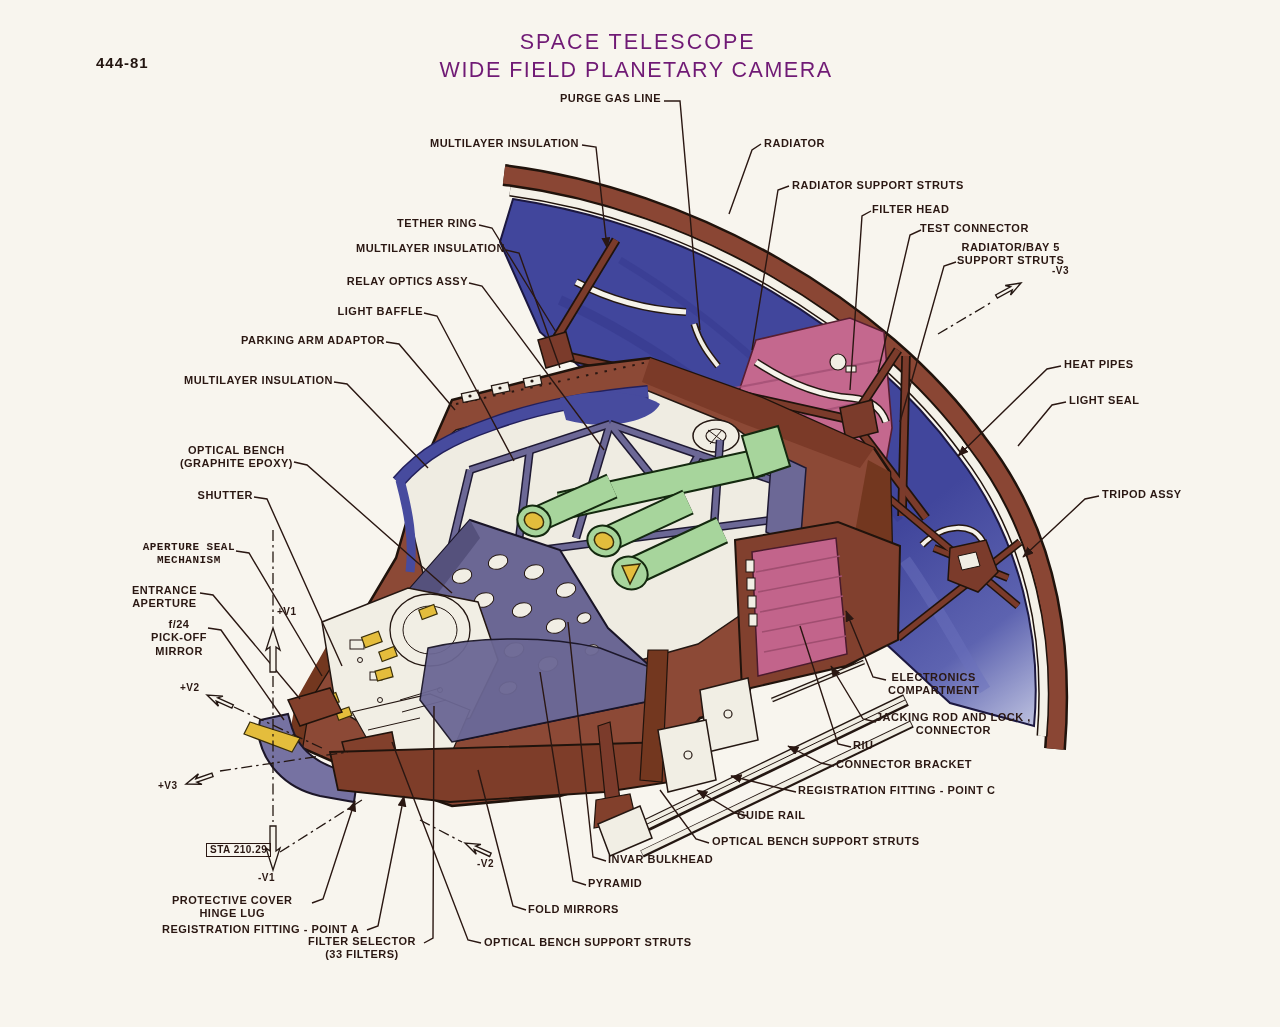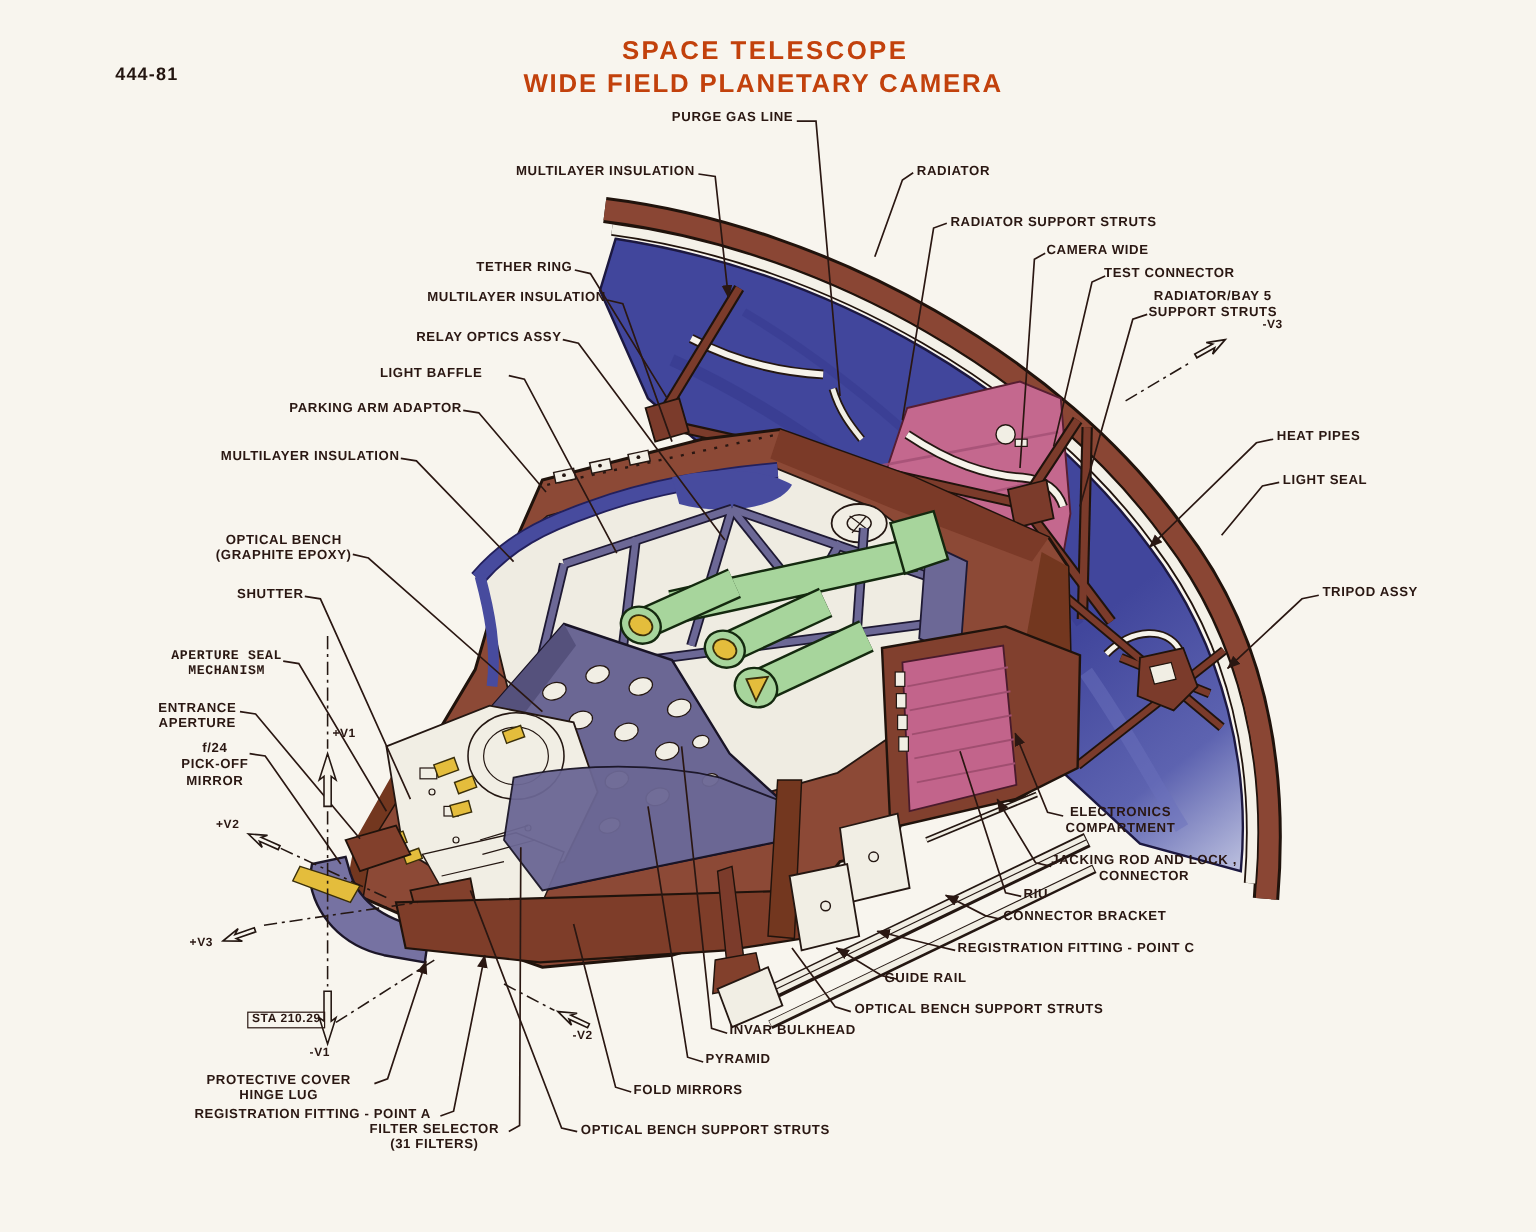--- a/index.html
+++ b/index.html
@@ -4,21 +4,21 @@
 <style>
   html,body{margin:0;padding:0;background:#e8e4da;}
   .stage{position:relative;width:1280px;height:1027px;background:#f8f5ee;overflow:hidden;
          font-family:"Liberation Sans",sans-serif;}
   .stage svg{position:absolute;left:0;top:0;}
   .lbl{position:absolute;font-weight:bold;font-size:11px;line-height:1.22;color:#2a1712;
        letter-spacing:.5px;white-space:pre-line;}
   .r{text-align:right;}
   .c{text-align:center;}
   .axis{position:absolute;font-weight:bold;font-size:10px;color:#2a1712;letter-spacing:.5px;}
-  .title{position:absolute;left:50%;transform:translateX(-51%);font-weight:bold;color:#c2410c;
+  .title{position:absolute;left:50%;transform:translateX(-51%);font-weight:normal;color:#701a75;
          letter-spacing:2px;font-size:21.5px;white-space:nowrap;}
   .docnum{position:absolute;left:96px;top:54px;font-weight:bold;font-size:15px;color:#231510;letter-spacing:1px;}
   .sta{position:absolute;left:206px;top:843px;border:1.7px solid #2a1712;padding:0 3px 1px 3px;
        font-weight:bold;font-size:10px;color:#2a1712;letter-spacing:.5px;background:transparent;}
 </style>
 </head>
 <body>
 
 <div class="stage">
 
@@ -341,48 +341,48 @@
 </svg>
 
 <div class="docnum">444-81</div>
 <div class="title" style="top:30px;">SPACE TELESCOPE</div>
 <div class="title" style="top:58px;letter-spacing:1.5px;">WIDE FIELD PLANETARY CAMERA</div>
 
 <div class="lbl r" style="right:619px;top:92px;">PURGE GAS LINE</div>
 <div class="lbl r" style="right:701px;top:137px;">MULTILAYER INSULATION</div>
 <div class="lbl" style="left:764px;top:137px;">RADIATOR</div>
 <div class="lbl" style="left:792px;top:179px;">RADIATOR SUPPORT STRUTS</div>
-<div class="lbl" style="left:872px;top:203px;">CAMERA WIDE</div>
+<div class="lbl" style="left:872px;top:203px;">FILTER HEAD</div>
 <div class="lbl" style="left:920px;top:222px;">TEST CONNECTOR</div>
 <div class="lbl c" style="left:957px;top:241px;">RADIATOR/BAY 5
 SUPPORT STRUTS</div>
 <div class="lbl r" style="right:803px;top:217px;">TETHER RING</div>
 <div class="lbl r" style="right:775px;top:242px;">MULTILAYER INSULATION</div>
 <div class="lbl r" style="right:812px;top:275px;">RELAY OPTICS ASSY</div>
-<div class="lbl r" style="right:878px;top:305px;margin-left:21px;">LIGHT BAFFLE</div>
+<div class="lbl r" style="right:857px;top:305px;margin-left:21px;">LIGHT BAFFLE</div>
 <div class="lbl r" style="right:895px;top:334px;">PARKING ARM ADAPTOR</div>
 <div class="lbl r" style="right:947px;top:374px;">MULTILAYER INSULATION</div>
 <div class="lbl" style="left:1064px;top:358px;">HEAT PIPES</div>
 <div class="lbl" style="left:1069px;top:394px;">LIGHT SEAL</div>
 <div class="lbl" style="left:1102px;top:488px;">TRIPOD ASSY</div>
 <div class="lbl c" style="right:987px;top:444px;">OPTICAL BENCH
 (GRAPHITE EPOXY)</div>
 <div class="lbl r" style="right:1027px;top:489px;">SHUTTER</div>
 <div class="lbl c" style="right:1045px;top:541px;font-family:Liberation Mono, monospace;">APERTURE SEAL
 MECHANISM</div>
 <div class="lbl c" style="right:1083px;top:584px;">ENTRANCE
 APERTURE</div>
 <div class="lbl c" style="right:1073px;top:618px;">f/24
 PICK-OFF
 MIRROR</div>
 <div class="lbl c" style="left:172px;top:894px;">PROTECTIVE COVER
 HINGE LUG</div>
 <div class="lbl" style="left:162px;top:923px;">REGISTRATION FITTING - POINT A</div>
 <div class="lbl c" style="left:308px;top:935px;">FILTER SELECTOR
-(31 FILTERS)</div>
+(33 FILTERS)</div>
 <div class="lbl" style="left:484px;top:936px;">OPTICAL BENCH SUPPORT STRUTS</div>
 <div class="lbl" style="left:528px;top:903px;">FOLD MIRRORS</div>
 <div class="lbl" style="left:588px;top:877px;">PYRAMID</div>
 <div class="lbl" style="left:608px;top:853px;">INVAR BULKHEAD</div>
 <div class="lbl" style="left:712px;top:835px;">OPTICAL BENCH SUPPORT STRUTS</div>
 <div class="lbl" style="left:737px;top:809px;">GUIDE RAIL</div>
 <div class="lbl" style="left:798px;top:784px;text-align:center;">REGISTRATION FITTING - POINT C</div>
 <div class="lbl" style="left:836px;top:758px;">CONNECTOR BRACKET</div>
 <div class="lbl" style="left:853px;top:739px;">RIU</div>
 <div class="lbl c" style="left:876px;top:711px;">JACKING ROD AND LOCK ,

